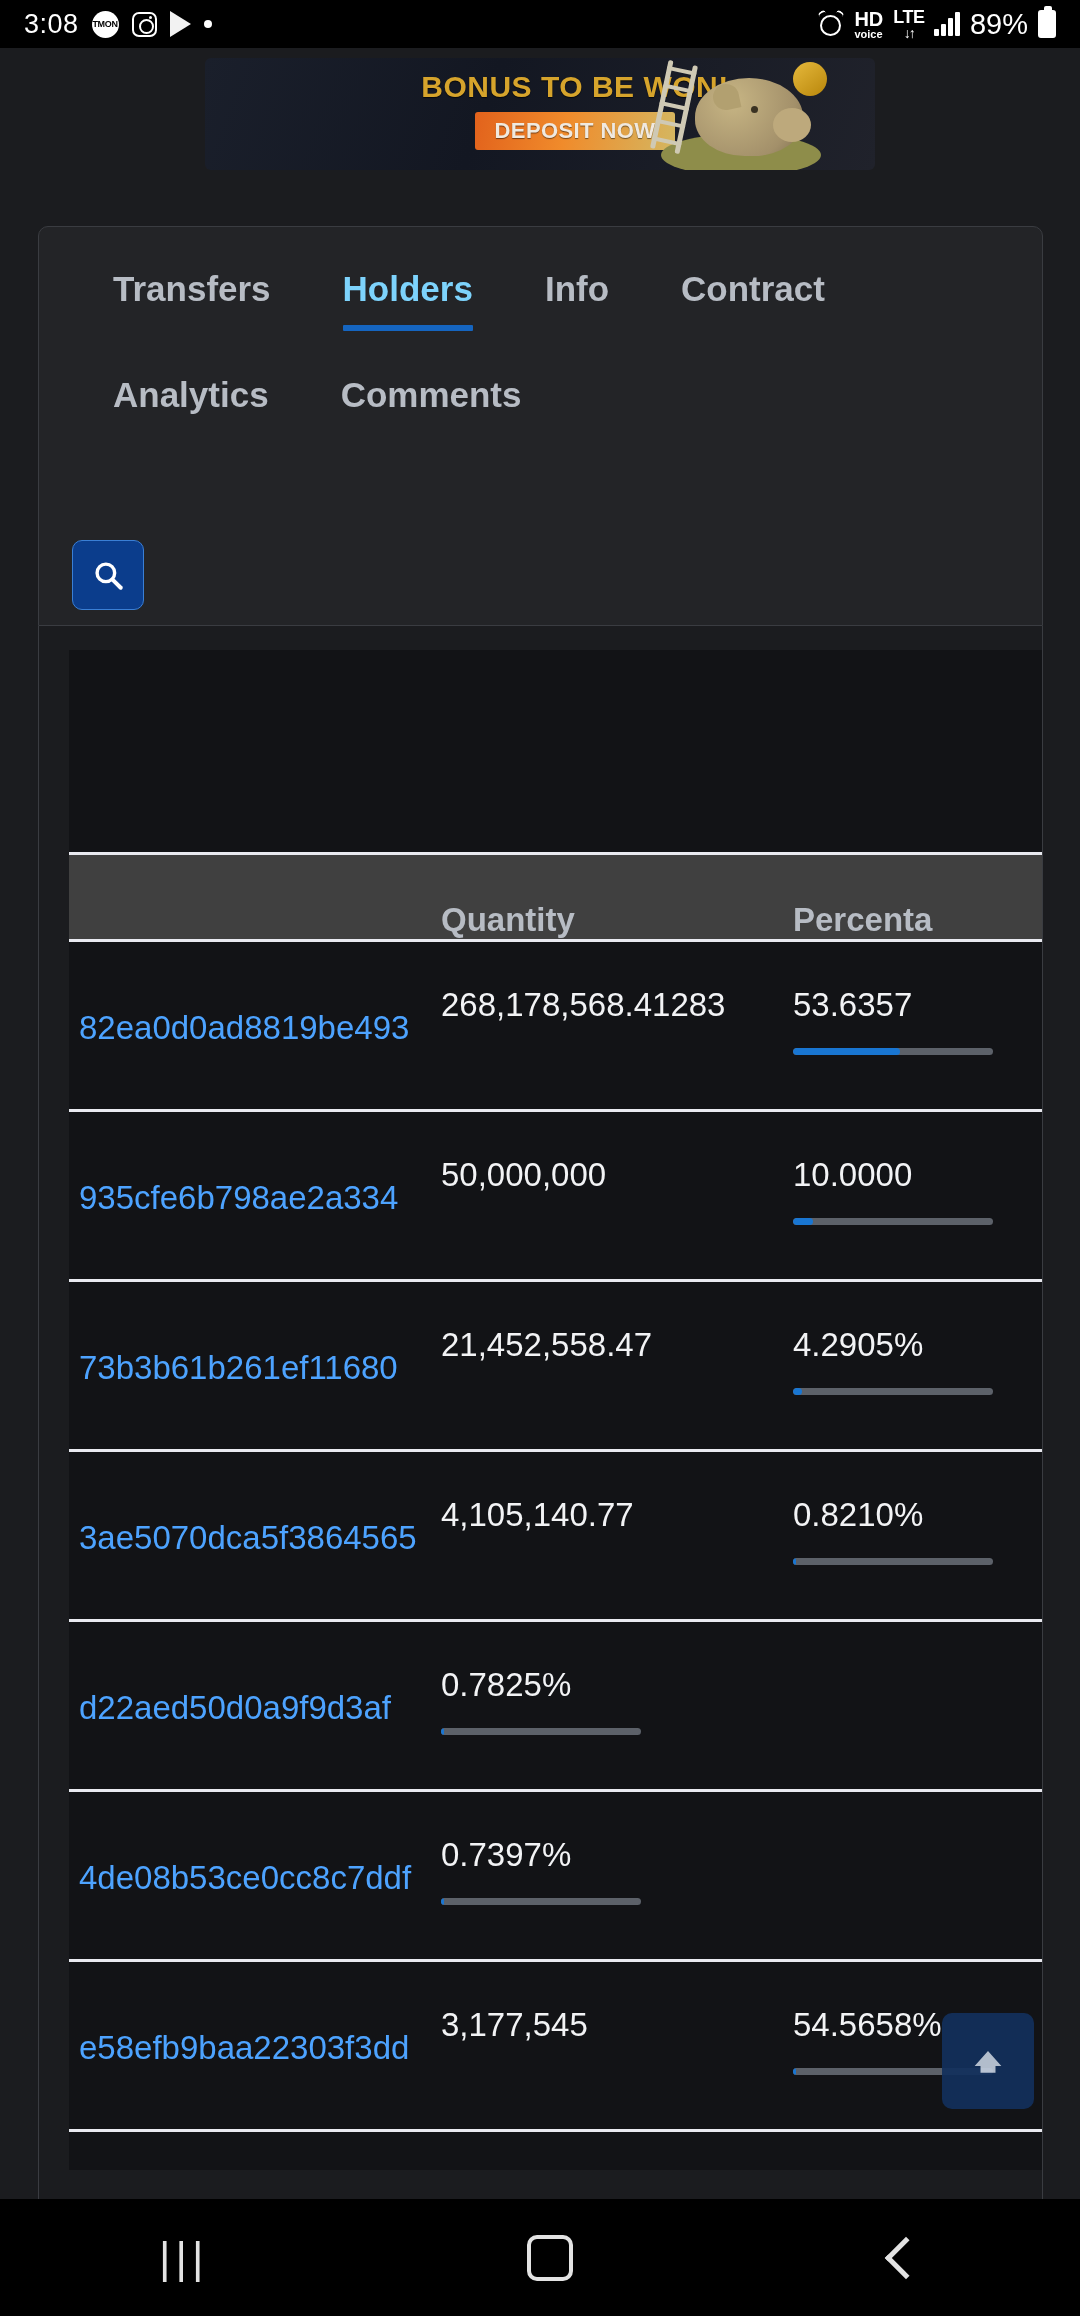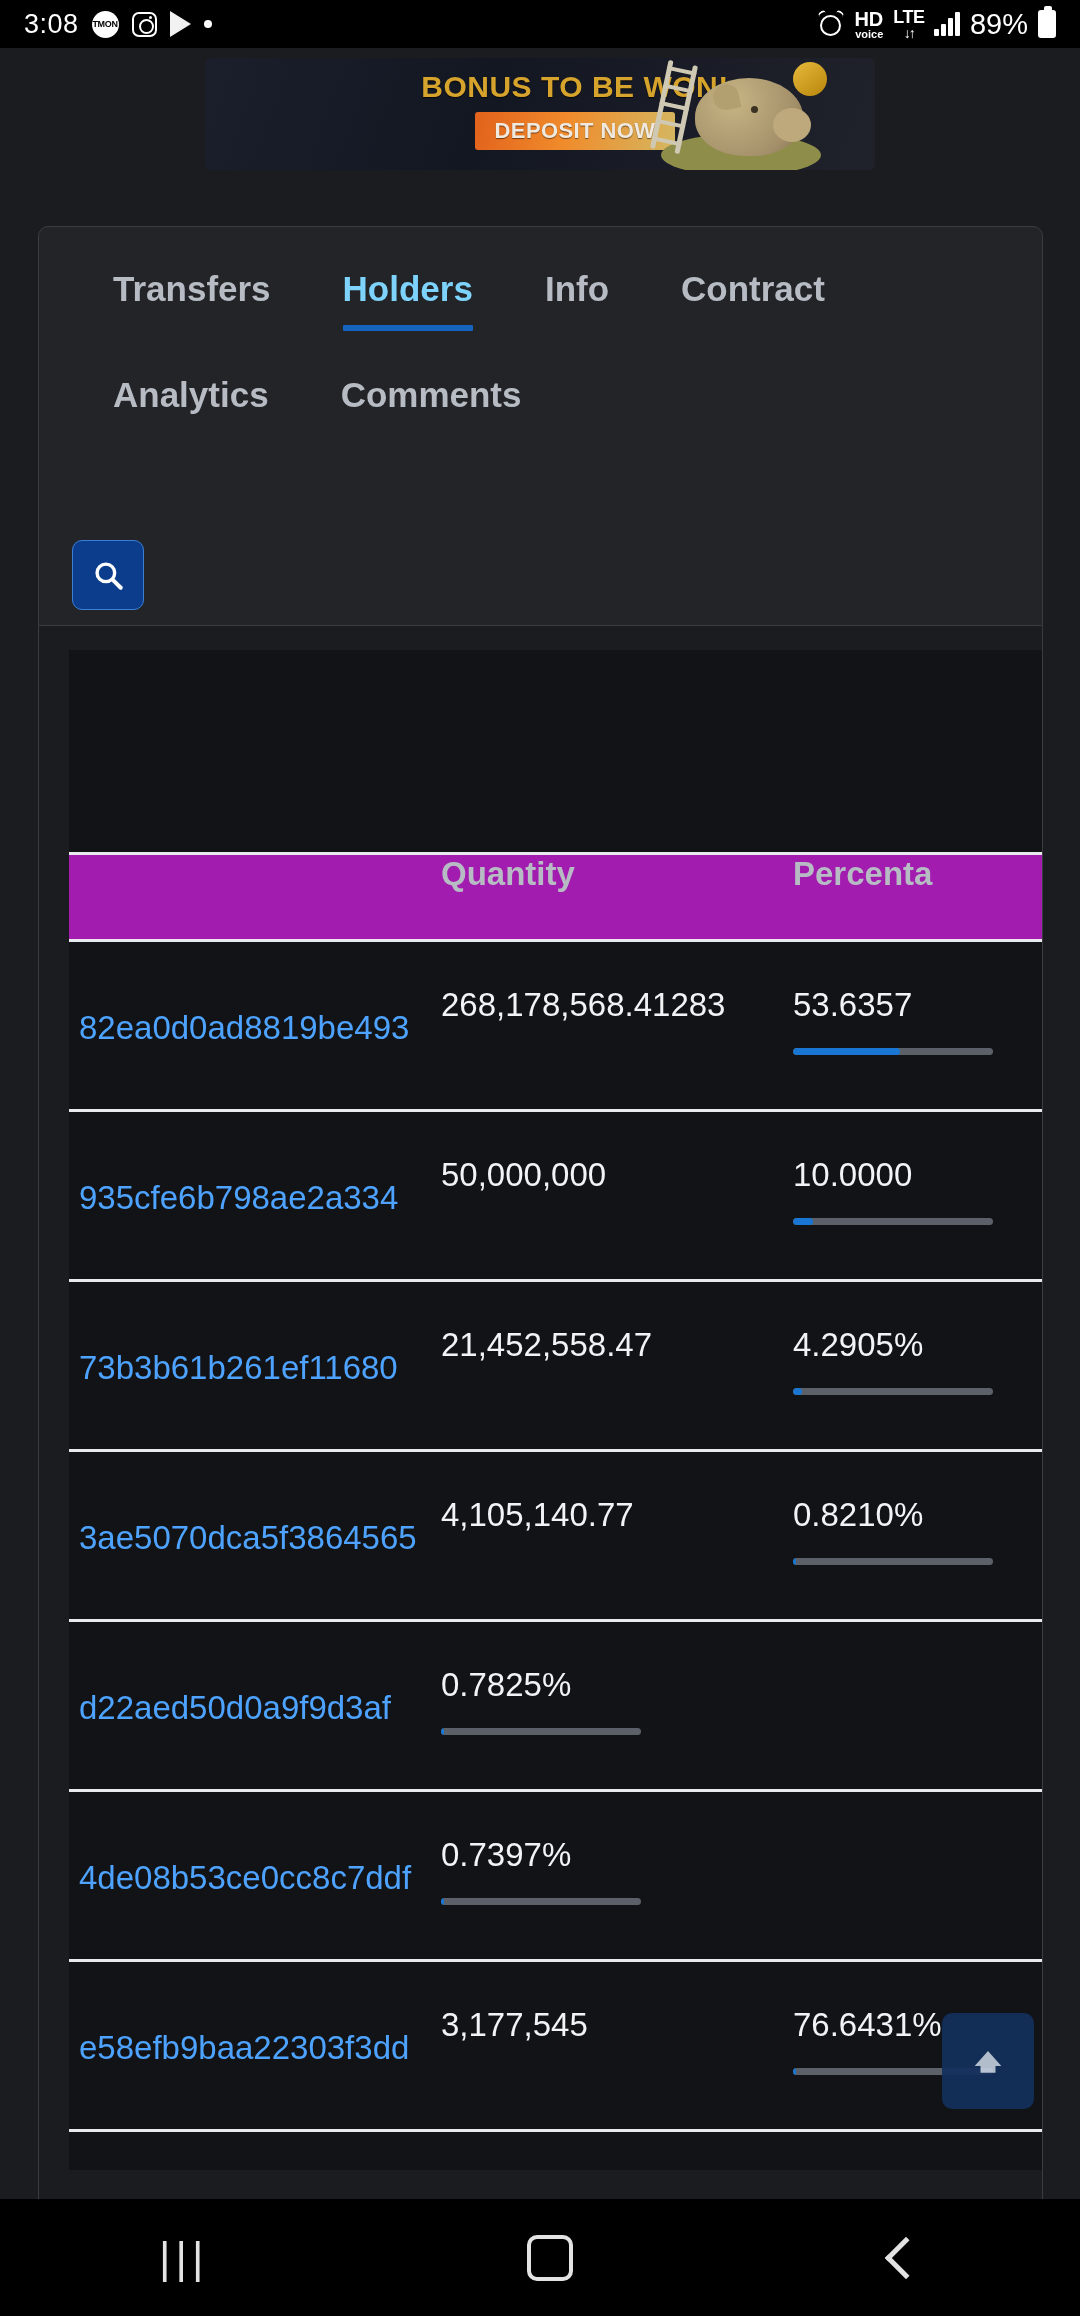--- a/index.html
+++ b/index.html
@@ -57,21 +57,21 @@
   .alarm-icon .ring {
     position: absolute; top: 4px; left: 2px;
     width: 21px; height: 21px; border: 2.4px solid #fff; border-radius: 50%;
   }
   .alarm-icon .e1, .alarm-icon .e2 {
     position: absolute; top: 0; width: 8px; height: 5px;
     border-top: 2.4px solid #fff; border-radius: 4px 4px 0 0;
   }
   .alarm-icon .e1 { left: 0; transform: rotate(-32deg); }
   .alarm-icon .e2 { right: 0; transform: rotate(32deg); }
-  .hd-voice { display: flex; flex-direction: column; align-items: flex-end; line-height: 1; }
+  .hd-voice { display: flex; flex-direction: column; align-items: flex-start; line-height: 1; }
   .hd-voice .hd { font-size: 20px; font-weight: 700; }
   .hd-voice .vc { font-size: 11px; font-weight: 600; }
   .lte-box { display: flex; flex-direction: column; align-items: center; line-height: 1; }
   .lte-box .lte { font-size: 18px; font-weight: 700; letter-spacing: -.5px; }
   .lte-box .arrows { font-size: 14px; font-weight: 700; letter-spacing: -2px; }
   .sigbars { display: flex; align-items: flex-end; gap: 2.5px; height: 24px; }
   .sigbars i { display: block; width: 4.5px; background: #fff; border-radius: 1px; }
   .sigbars i:nth-child(1) { height: 7px; }
   .sigbars i:nth-child(2) { height: 12px; }
   .sigbars i:nth-child(3) { height: 18px; }
@@ -211,25 +211,25 @@
     width: 975px; height: 1520px;
     background: #121316;
     overflow: hidden;
   }
   #table-blank {
     height: 202px;
     background: #121316;
     position: relative;
   }
   #table-head {
-    display: flex; align-items: flex-start;
+    display: flex; align-items: flex-end;
     height: 90px;
     border-top: 3px solid #e9eaf0;
     border-bottom: 3px solid #e9eaf0;
-    background: #a21caf;
+    background: #404040;
   }
   .col-addr { width: 372px; padding-left: 10px; margin-top: 23px; }
   .col-qty  { width: 352px; }
   .col-pct  { width: 250px; }
   #table-head .th {
     font-size: 33px; font-weight: 700; color: #b7bcc4;
     white-space: nowrap; overflow: hidden;
   }
   .row {
     display: flex; align-items: flex-start;
@@ -445,21 +445,21 @@
               <div class="pct-val">0.7397%</div>
               <div class="pct-track">
                 <div class="pct-fill" style="width: 1.5%;"></div>
               </div>
             </div>
           </div>
           <div class="row">
             <div class="cell-addr col-addr">e58efb9baa22303f3dd</div>
             <div class="cell-qty col-qty">3,177,545</div>
             <div class="cell-pct col-pct">
-              <div class="pct-val">76.6431%</div>
+              <div class="pct-val">54.5658%</div>
               <div class="pct-track">
                 <div class="pct-fill" style="width: 1.5%;"></div>
               </div>
             </div>
           </div>
           <div class="row"></div>
         </div>
     </div>
   </div>
 

